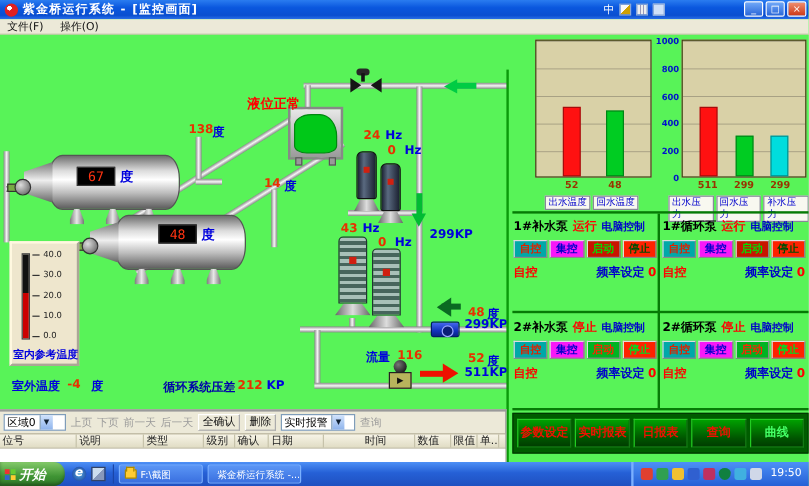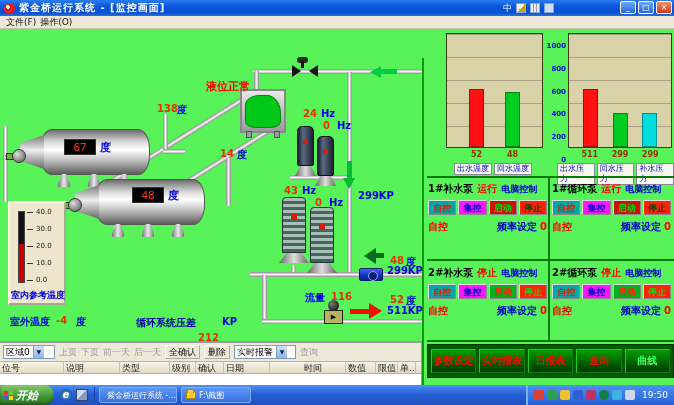--- a/index.html
+++ b/index.html
@@ -21,21 +21,21 @@
   .lang-ic.pen { background:linear-gradient(135deg,#f8f8f8 50%,#d0a000 50%); }
   .lang-ic.kbd { background:repeating-linear-gradient(90deg,#eee 0 2px,#99b 2px 3px); }
   .winbtns { position:absolute; right:2px; top:1px; display:flex; gap:2px; }
   .winbtn { width:16px; height:13px; border:1px solid #fff; border-radius:2px; color:#fff;
     font-size:8px; line-height:11px; text-align:center;
     background:linear-gradient(180deg,#70a8f8,#2a66d8); }
   .winbtn.close { background:linear-gradient(180deg,#f09070,#cc3816); }
 
   
   #menubar { left:0; top:16px; width:674px; height:13px; background:#ece9d8; border-bottom:1px solid #c8c4ac;
-    display:flex; align-items:center; gap:4px; padding:0 6px; font-size:9px; color:#111; }
+    display:flex; align-items:center; gap:14px; padding:0 6px; font-size:9px; color:#111; }
 
   
   #content { left:0; top:29px; width:674px; height:356px; background:#58f358; }
 
   
   .pipe-h { position:absolute; height:5px; background:linear-gradient(180deg,#8a8a8a,#f6f6f6 50%,#8a8a8a); }
   .pipe-v { position:absolute; width:5px;  background:linear-gradient(90deg,#8a8a8a,#f6f6f6 50%,#8a8a8a); }
   .pipe-d { position:absolute; height:5px; background:linear-gradient(180deg,#8a8a8a,#f6f6f6 50%,#8a8a8a);
     transform-origin:0 50%; transform:rotate(-32deg); }
 
@@ -333,41 +333,41 @@
       <div class="tick-label" style="top:39px;">20.0</div>
       <div class="tick-label" style="top:56px;">10.0</div>
       <div class="tick-label" style="top:73px;">0.0</div>
     </div>
     <div id="thermo-label" class="abs">室内参考温度</div>
 
     <div class="lu" style="left:10px;top:286px;">室外温度</div>
     <div class="lv" style="left:56px;top:286px;">-4</div>
     <div class="lu" style="left:76px;top:286px;">度</div>
     <div class="lu" style="left:136px;top:287px;color:#0000aa;">循环系统压差</div>
-    <div class="lv" style="left:198px;top:303px;">212</div>
+    <div class="lv" style="left:198px;top:287px;">212</div>
     <div class="lu" style="left:222px;top:287px;">KP</div>
 
     <div id="vdivider" class="abs"></div>
 
     <div class="chart abs" style="left:427px;top:2px;width:120px;height:145px;">
       <div class="plot" style="left:19px;top:2px;width:97px;height:115px;">
           <div class="bar" style="height: 51%; background: rgb(255, 17, 17);"></div>
           <div class="bar" style="height: 49%; background: rgb(0, 204, 34);"></div>
         </div>
       <div class="xlabels" style="left:19px;top:119px;width:97px;">
           <div>52</div>
           <div>48</div>
         </div>
       <div class="legend" style="left:12px;top:132px;width:108px;">
           <div class="lg-item">出水温度</div>
           <div class="lg-item">回水温度</div>
         </div>
     </div>
     <div class="chart abs" style="left:549px;top:2px;width:125px;height:145px;">
-      <div class="yticks" style="left:0;top:11px;width:17px;height:122px;">
+      <div class="yticks" style="left:0;top:0;width:17px;height:122px;">
           <div>1000</div>
           <div>800</div>
           <div>600</div>
           <div>400</div>
           <div>200</div>
           <div>0</div>
         </div>
       <div class="plot" style="left:19px;top:2px;width:104px;height:115px;">
           <div class="bar" style="height: 51.1%; background: rgb(255, 17, 17);"></div>
           <div class="bar" style="height: 29.9%; background: rgb(0, 204, 34);"></div>
@@ -513,27 +513,27 @@
           <i></i>
           <i></i>
           <i></i>
         </span>
       <span>开始</span>
     </div>
     <div id="quicklaunch">
       <span class="ql-ic ql-e">e</span>
       <span class="ql-ic ql-desk"></span>
     </div>
+    <div class="taskbtn" style="width:70px;">
+      <span class="task-ic-folder"></span>
+      <span>F:\截图</span>
+    </div>
     <div class="taskbtn" style="width:78px;">
       <span class="task-ic-dot"></span>
       <span>紫金桥运行系统 -...</span>
-    </div>
-    <div class="taskbtn" style="width:70px;">
-      <span class="task-ic-folder"></span>
-      <span>F:\截图</span>
     </div>
     <div id="tray">
       <span class="tray-ic" style="background:#e04030;"></span>
       <span class="tray-ic" style="background:#30a050;"></span>
       <span class="tray-ic" style="background:#f0c030;"></span>
       <span class="tray-ic" style="background:#3060d0;"></span>
       <span class="tray-ic" style="background:#c03060;"></span>
       <span class="tray-ic" style="background:#108040;border-radius:50% 50% 50% 50%/40% 40% 60% 60%;"></span>
       <span class="tray-ic" style="background:#40b0e0;"></span>
       <span class="tray-ic" style="background:#d0d8e8;"></span>

